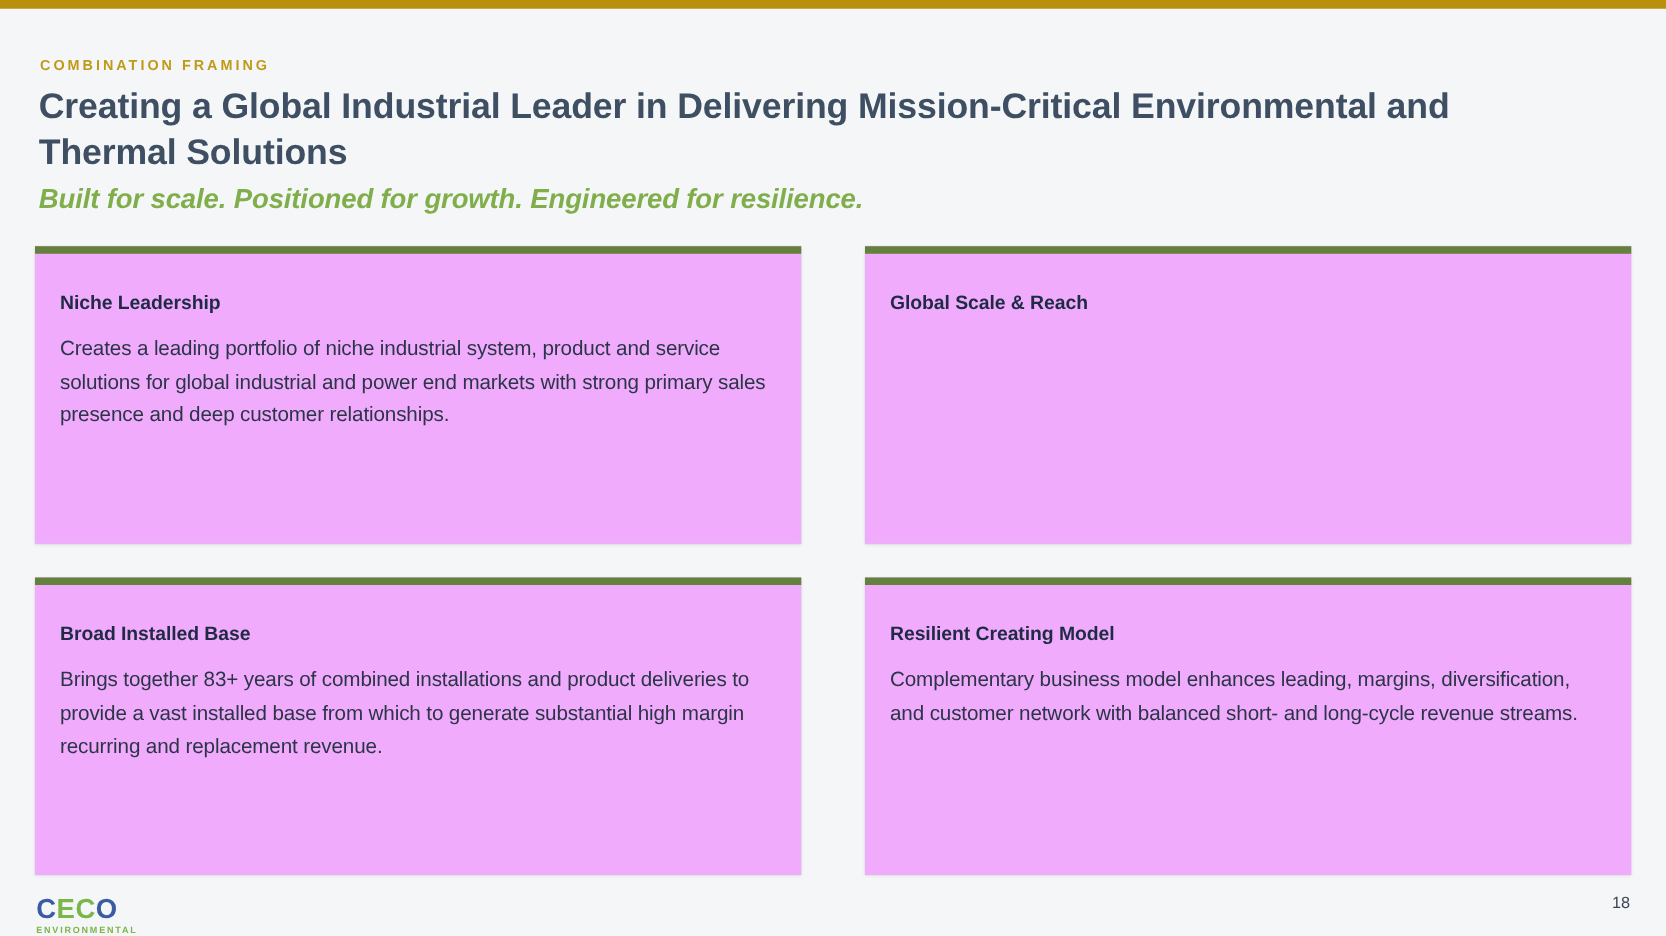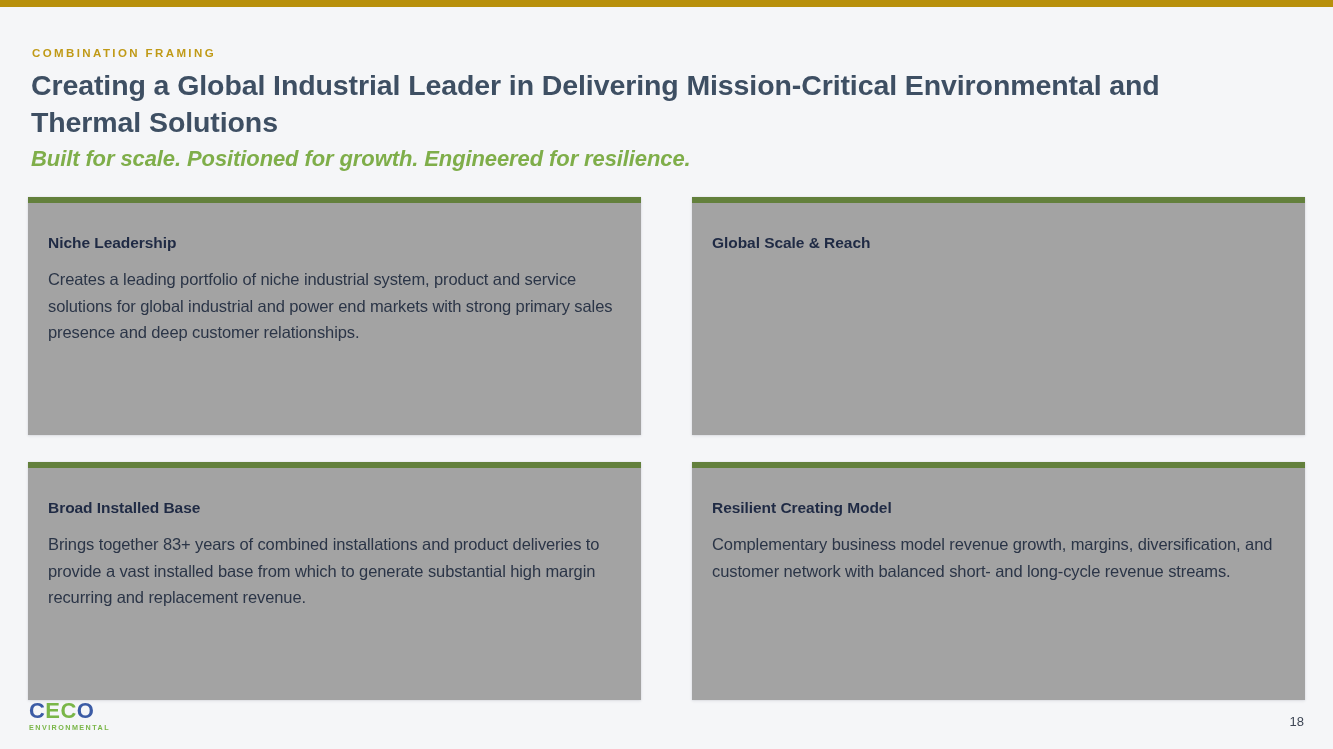--- a/index.html
+++ b/index.html
@@ -67,21 +67,21 @@
     top: 197px;
     left: 28px;
     width: 1277px;
     display: grid;
     grid-template-columns: 613px 613px;
     grid-template-rows: 238px 238px;
     column-gap: 51px;
     row-gap: 27px;
   }
   .card {
-    background: #a3a3a3;
+    background: #f0abfc;
     border-top: 6px solid #63803c;
     box-shadow: 0 1px 3px rgba(32, 42, 58, 0.10), 0 0 1px rgba(32,42,58,0.12);
     box-sizing: border-box;
     padding: 30px 22px 24px 20px;
   }
   .card-title {
     font-size: 15.5px;
     font-weight: bold;
     color: #1f2a44;
     line-height: 20px;
@@ -100,21 +100,21 @@
   .footer {
     position: absolute;
     bottom: 0;
     left: 0;
     width: 1333px;
     height: 52px;
   }
   .logo {
     position: absolute;
     left: 29px;
-    bottom: 16px;
+    bottom: 0;
     line-height: 1;
     user-select: none;
   }
   .logo-word {
     font-size: 22px;
     font-weight: bold;
     letter-spacing: 0.4px;
     line-height: 22px;
     display: block;
   }
@@ -162,21 +162,21 @@
     <div class="card-title">Global Scale &amp; Reach</div>
   </div>
 
   <div class="card">
     <div class="card-title">Broad Installed Base</div>
     <p class="card-body">Brings together 83+ years of combined installations and product deliveries to provide a vast installed base from which to generate substantial high margin recurring and replacement revenue.</p>
   </div>
 
   <div class="card">
     <div class="card-title">Resilient Creating Model</div>
-    <p class="card-body">Complementary business model revenue growth, margins, diversification, and customer network with balanced short- and long-cycle revenue streams.</p>
+    <p class="card-body">Complementary business model enhances leading, margins, diversification, and customer network with balanced short- and long-cycle revenue streams.</p>
   </div>
 
 </div>
 
 <div class="footer">
   <div class="logo">
     <span class="logo-word"><span class="logo-c1">C</span><span class="logo-e">E</span><span class="logo-c2">C</span><span class="logo-o">O</span></span>
     <span class="logo-sub">ENVIRONMENTAL</span>
   </div>
   <div class="page-number">18</div>

